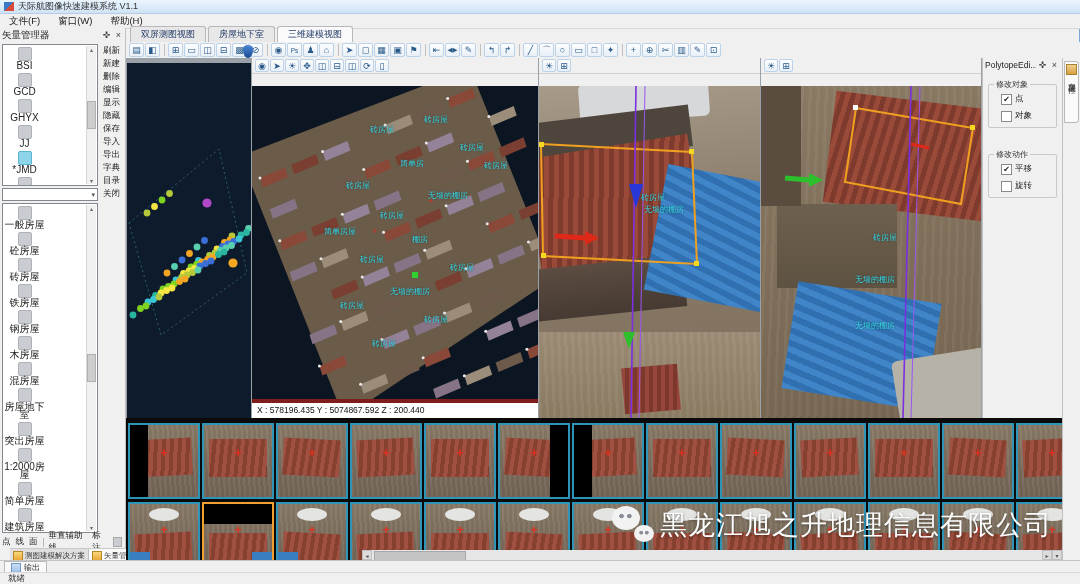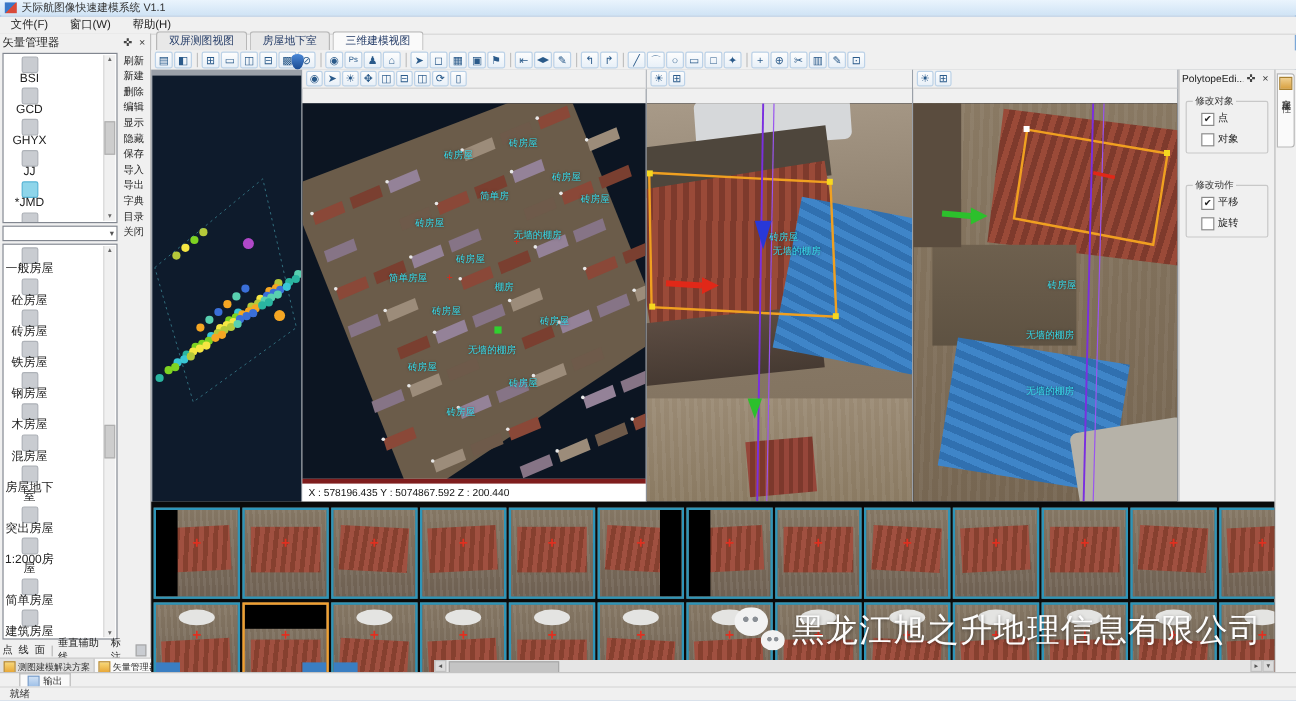--- a/index.html
+++ b/index.html
@@ -32,21 +32,21 @@
   .vscroll{position:absolute;right:1px;top:1px;bottom:1px;width:9px;background:#f0f0f0;border-left:1px solid #d8d8d8;font-size:6px;color:#666;display:flex;flex-direction:column;align-items:center;justify-content:space-between;}
   .vscroll .vthumb{width:7px;height:26px;background:#cdcdcd;border:1px solid #b0b0b0;}
   #actionmenu{left:100px;top:16px;width:26px;}
   .action-item{height:13px;line-height:13px;font-size:8.5px;color:#222;padding-left:3px;cursor:default;}
   #layercombo{left:2px;top:160px;width:96px;height:13px;background:#fff;border:1px solid #828790;box-sizing:border-box;display:flex;align-items:center;}
   #layercombo .arr{margin-left:auto;font-size:7px;color:#555;padding-right:2px;}
   #geomrow{left:2px;top:508px;width:122px;height:12px;display:flex;align-items:center;font-size:8.5px;color:#222;}
   #geomrow span{margin-right:5px;}
   #geomrow .sep{width:1px;height:9px;background:#b8b8b8;margin-right:5px;}
   #geomrow .mini-ic{width:8px;height:8px;background:#c9ccd1;border:1px solid #a8a8a8;margin-left:auto;margin-right:2px;}
-  #docktabs{left:0;top:520px;width:126px;height:13px;display:flex;border-top:1px solid #c8c8c8;background:#e4e4e4;}
+  #docktabs{left:10px;top:520px;width:126px;height:13px;display:flex;border-top:1px solid #c8c8c8;background:#e4e4e4;}
   .dock-tab{display:flex;align-items:center;padding:0 3px;font-size:7.5px;border-right:1px solid #c0c0c0;background:#e0e0e0;color:#333;white-space:nowrap;}
   .dock-tab.active{background:#fafafa;}
   .dock-tab .dti{width:8px;height:8px;background:linear-gradient(#f8d878,#e8a838);border:1px solid #b88828;margin-right:2px;}
   
   #viewtabs{left:130px;top:28px;height:14px;display:flex;align-items:flex-end;}
   .view-tab{padding:1px 10px;font-size:9px;color:#223a66;background:#e8e8e8;border:1px solid #b8b8b8;border-bottom:none;border-radius:3px 3px 0 0;margin-right:2px;}
   .view-tab.active{background:#fafafa;font-weight:normal;}
   #maintoolbar{left:126px;top:42px;width:954px;height:16px;background:#f0f0f0;display:flex;align-items:center;padding-left:3px;box-sizing:border-box;}
   .tb-btn{width:15px;height:14px;border:1px solid #bcd2e8;background:linear-gradient(#fdfdfd,#e8f0f8);border-radius:2px;margin-right:1px;display:flex;align-items:center;justify-content:center;font-size:9px;color:#2a5a8a;box-sizing:border-box;}
   .tb-sep{width:1px;height:12px;background:#c0c0c0;margin:0 3px;}
@@ -115,21 +115,21 @@
   
   #watermark{left:612px;top:506px;display:flex;align-items:center;z-index:60;}
   #wcicon{width:44px;height:38px;position:relative;margin-right:4px;}
   #wcicon .b1{position:absolute;left:0;top:0;width:28px;height:24px;border-radius:50%;
     background:radial-gradient(circle at 34% 42%,#8a8f95 2px,transparent 2.6px),radial-gradient(circle at 62% 42%,#8a8f95 2px,transparent 2.6px),#f2f2f2;}
   #wcicon .b2{position:absolute;right:2px;bottom:2px;width:20px;height:17px;border-radius:50%;
     background:radial-gradient(circle at 36% 45%,#8a8f95 1.6px,transparent 2.2px),radial-gradient(circle at 64% 45%,#8a8f95 1.6px,transparent 2.2px),#f2f2f2;}
   #wmtext{font-size:27px;color:#fdfdfd;letter-spacing:1px;text-shadow:0 1px 3px rgba(0,0,0,.45);}
   
   #outputbar{left:0;top:560px;width:1080px;height:12px;background:#f0f0f0;border-top:1px solid #c4c4c4;display:flex;align-items:center;}
-  #output-tab{display:flex;align-items:center;margin-left:16px;height:11px;padding:0 6px;background:#fafafa;border:1px solid #b8b8b8;border-bottom:none;font-size:8px;color:#333;}
+  #output-tab{display:flex;align-items:center;margin-left:4px;height:11px;padding:0 6px;background:#fafafa;border:1px solid #b8b8b8;border-bottom:none;font-size:8px;color:#333;}
   #output-tab .oi{width:8px;height:8px;background:linear-gradient(#cfe0f4,#9ec0e8);border:1px solid #7098c8;margin-right:3px;}
   #statusbar{left:0;top:572px;width:1080px;height:12px;background:#f0f0f0;border-top:1px solid #d8d8d8;display:flex;align-items:center;}
   #statusbar span{margin-left:8px;font-size:8.5px;color:#333;}
 </style>
 </head>
 <body>
 
 <div id="titlebar" class="abs">
   <div class="app-ico"></div>
   <span>天际航图像快速建模系统 V1.1</span>

